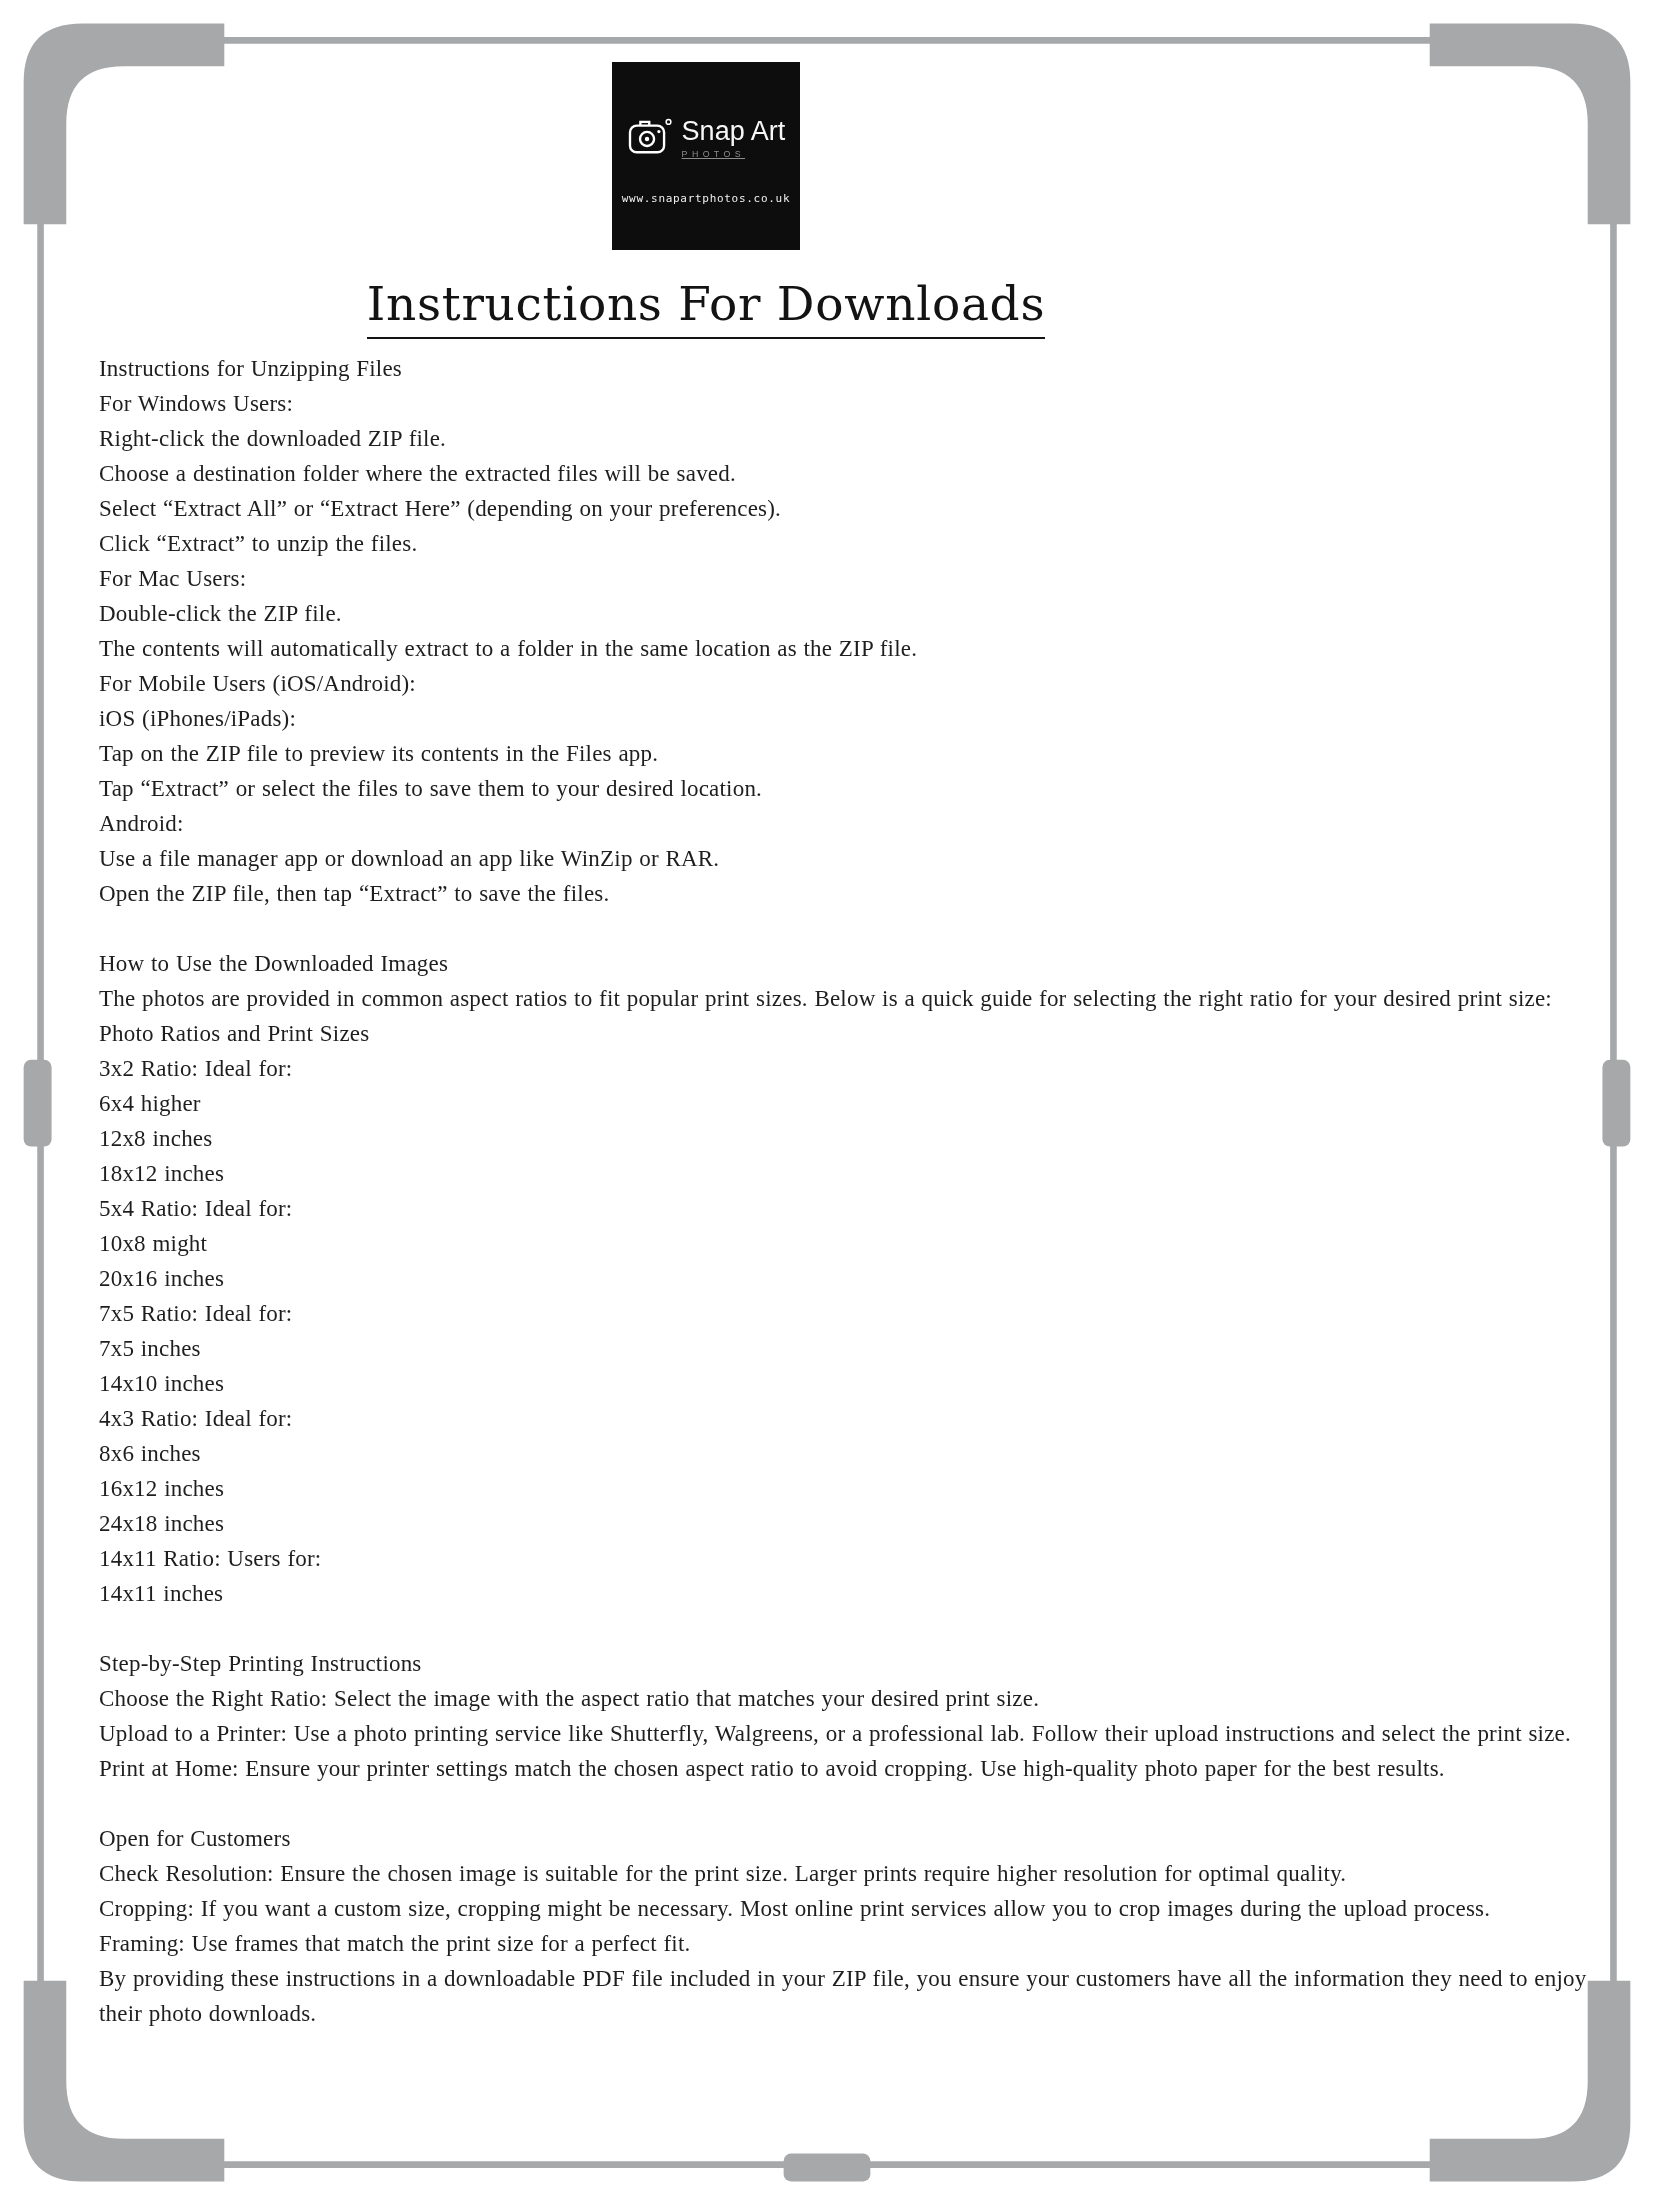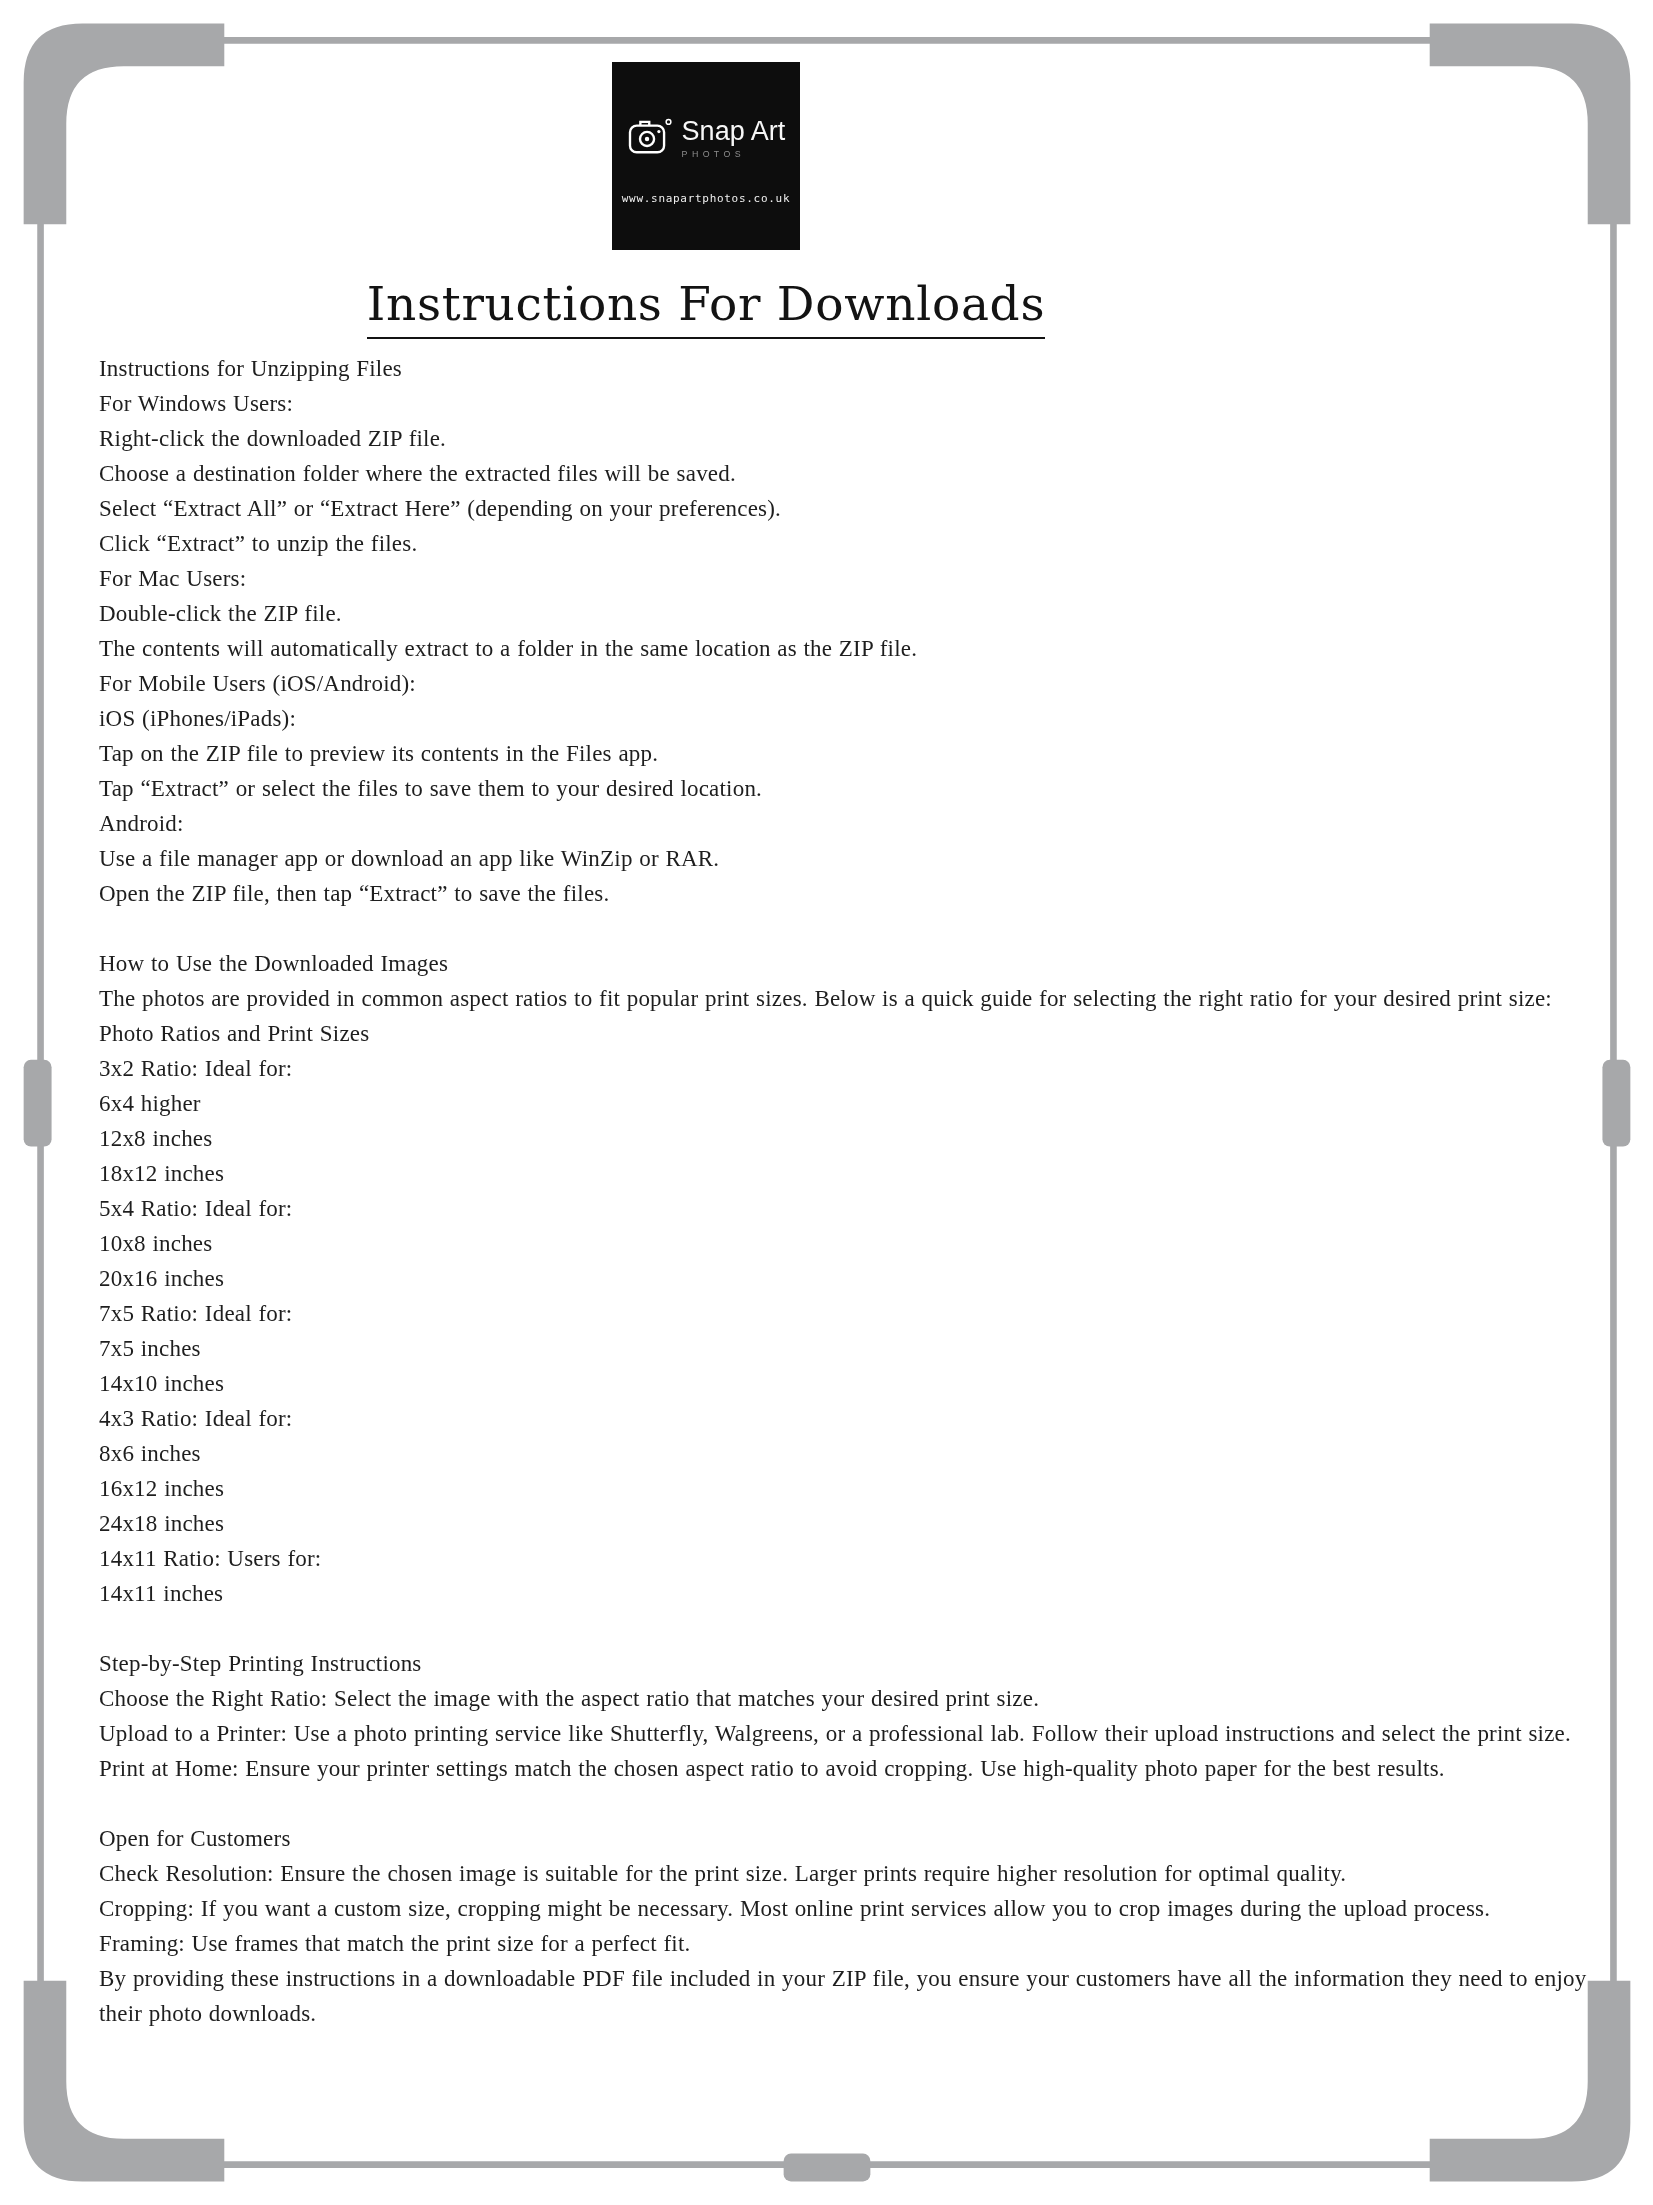--- a/index.html
+++ b/index.html
@@ -90,21 +90,21 @@
           <rect x="4" y="13" width="46" height="36" rx="9" stroke="#ffffff" stroke-width="3.2"></rect>
           <path d="M18 13 v-5 h12 v5" stroke="#ffffff" stroke-width="3.2" fill="none"></path>
           <circle cx="27" cy="31" r="9.5" stroke="#ffffff" stroke-width="3.2"></circle>
           <circle cx="27" cy="31" r="3" fill="#ffffff"></circle>
           <circle cx="43" cy="21" r="2.2" fill="#ffffff"></circle>
           <circle cx="56" cy="8" r="3.2" stroke="#ffffff" stroke-width="2"></circle>
         </svg>
       </span>
       <span>
         <span class="logo-name" style="display:block;">Snap Art</span>
-        <span class="logo-sub" style="display:block;">PHOTOS</span>
+        <span class="logo-sub" style="display:block;text-decoration:underline;">PHOTOS</span>
       </span>
     </div>
     <div class="logo-url">www.snapartphotos.co.uk</div>
   </div>
 
   <div class="title-wrap">
     <h1>Instructions For Downloads</h1>
   </div>
 
   <main class="content" id="content">
@@ -128,21 +128,21 @@
       </section>
       <section class="doc-section">
         <p>How to Use the Downloaded Images</p>
         <p>The photos are provided in common aspect ratios to fit popular print sizes. Below is a quick guide for selecting the right ratio for your desired print size:</p>
         <p>Photo Ratios and Print Sizes</p>
         <p>3x2 Ratio: Ideal for:</p>
         <p>6x4 higher</p>
         <p>12x8 inches</p>
         <p>18x12 inches</p>
         <p>5x4 Ratio: Ideal for:</p>
-        <p>10x8 inches</p>
+        <p>10x8 might</p>
         <p>20x16 inches</p>
         <p>7x5 Ratio: Ideal for:</p>
         <p>7x5 inches</p>
         <p>14x10 inches</p>
         <p>4x3 Ratio: Ideal for:</p>
         <p>8x6 inches</p>
         <p>16x12 inches</p>
         <p>24x18 inches</p>
         <p>14x11 Ratio: Users for:</p>
         <p>14x11 inches</p>

